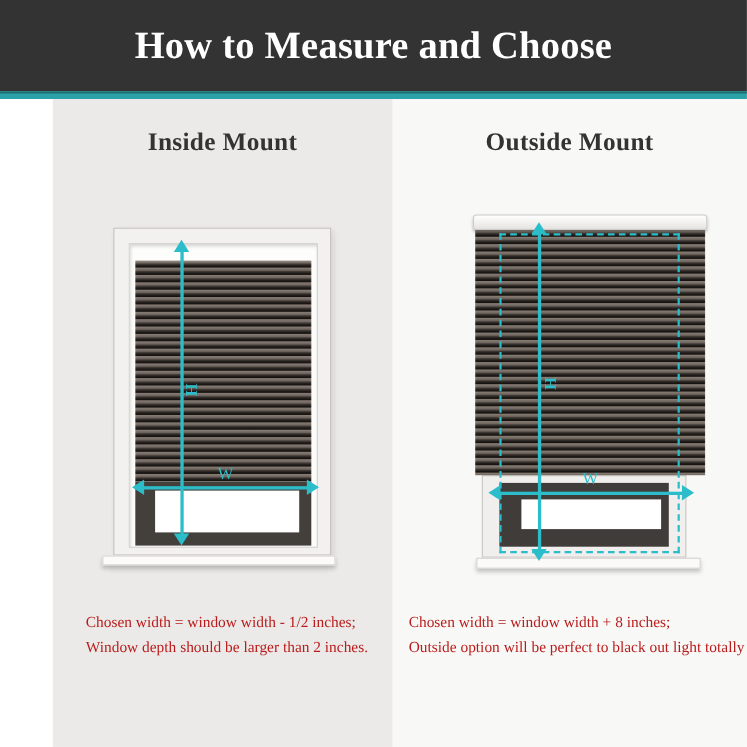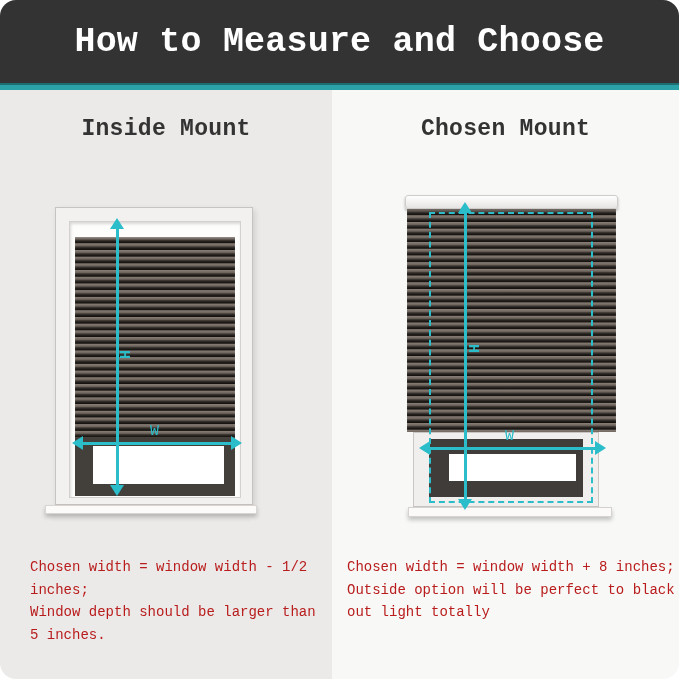--- a/index.html
+++ b/index.html
@@ -1,27 +1,27 @@
 <!DOCTYPE html>
 <html><head>
 <meta charset="utf-8">
 <style>
   html,body{margin:0;padding:0;background:#ffffff;}
   .canvas{
     position:relative;width:679px;height:679px;overflow:hidden;
-    font-family:Liberation Mono, monospace;background:#ffffff;border-radius:16px;
+    font-family:Liberation Serif, serif;background:#ffffff;border-radius:0;
   }
   
   .header{position:absolute;top:0;left:0;right:0;height:83px;background:#333333;
     display:flex;align-items:center;justify-content:center;}
   .header-title{color:#ffffff;font-size:35px;font-weight:bold;letter-spacing:0.2px;}
   .teal-bar{position:absolute;top:83px;left:0;right:0;height:7px;background:#2aa2a8;
     border-top:2px solid #1d6e73;box-sizing:border-box;}
   
-  .content{position:absolute;top:90px;left:0;right:0;bottom:0;display:flex;}
+  .content{position:absolute;top:90px;left:0;right:0;bottom:0;display:flex;padding-left:48px;}
   .panel{position:relative;height:100%;}
   .panel-inside{width:332px;background:#ebeae8;}
   .panel-outside{width:347px;background:#f8f8f6;}
   .panel-title{position:absolute;top:26px;left:0;width:100%;text-align:center;
     font-size:23px;font-weight:bold;color:#333333;letter-spacing:0.3px;}
   
   .pleats{
     background:repeating-linear-gradient(180deg,
       #857b73 0px,#6e655e 2px,#3e3833 3.2px,#211d1a 4.6px,#15120f 5.8px,#857b73 6.7px);
     box-shadow:inset 0 1px 2px rgba(255,255,255,0.15);
@@ -98,26 +98,26 @@
       <div class="measure-label mlabel-h" style="left:119px;top:256px;">H</div>
 
       <div class="arrow-h cyan" style="left:82px;top:352px;width:150px;">
         <div class="ah ah-left"></div>
         <div class="ah ah-right"></div>
       </div>
       <div class="measure-label" style="left:150px;top:333px;">W</div>
 
       <div class="notes notes-inside">
         <div>Chosen width = window width - 1/2 inches;</div>
-        <div>Window depth should be larger than 5 inches.</div>
+        <div>Window depth should be larger than 2 inches.</div>
       </div>
     </div>
 
     <div class="panel panel-outside">
-      <div class="panel-title">Chosen Mount</div>
+      <div class="panel-title">Outside Mount</div>
 
       <div class="out-frame">
         <div class="out-reveal">
           <div class="out-glass"></div>
         </div>
       </div>
       <div class="out-sill"></div>
       <div class="out-blind pleats"></div>
       <div class="out-headrail"></div>
 

